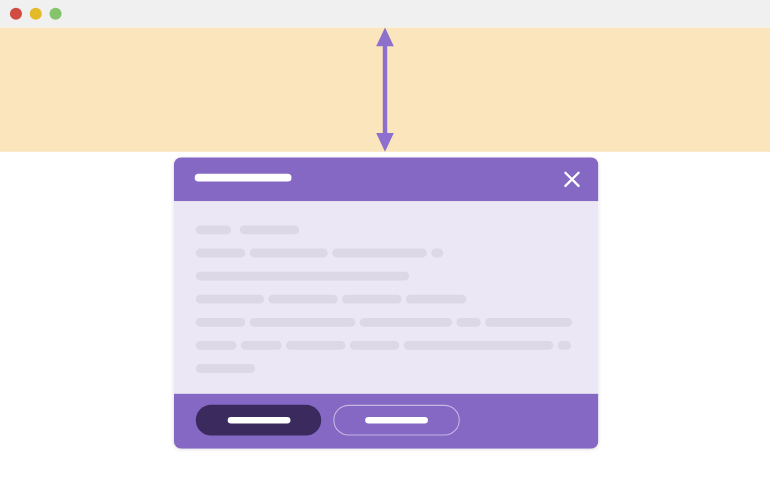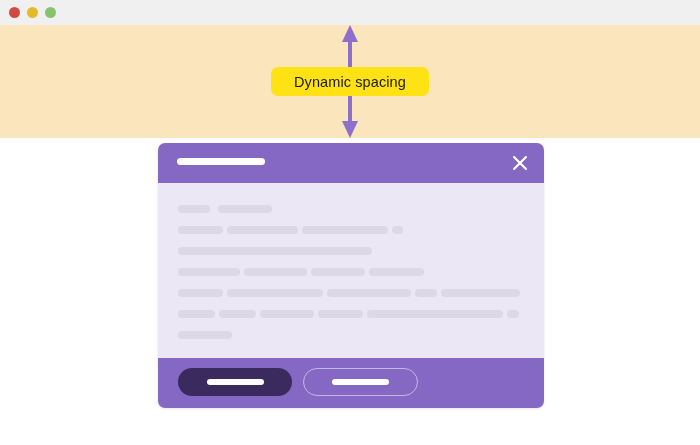--- a/index.html
+++ b/index.html
@@ -211,21 +211,20 @@
 <div class="canvas">
 
   <div class="spacing-band"></div>
 
   <div class="arrow-group">
     <div class="arrow-head arrow-head-up"></div>
     <div class="arrow-shaft"></div>
     <div class="arrow-head arrow-head-down"></div>
   </div>
 
-  <div class="spacing-label">Dynamic spacing</div>
 
   <div class="modal">
 
     <div class="modal-header">
       <div class="modal-title-bar"></div>
       <div class="modal-close">
         <svg width="20" height="20" viewBox="0 0 20 20" aria-hidden="true">
           <line x1="4" y1="4" x2="16" y2="16" stroke="#ffffff" stroke-width="2.1" stroke-linecap="round"></line>
           <line x1="16" y1="4" x2="4" y2="16" stroke="#ffffff" stroke-width="2.1" stroke-linecap="round"></line>
         </svg>

